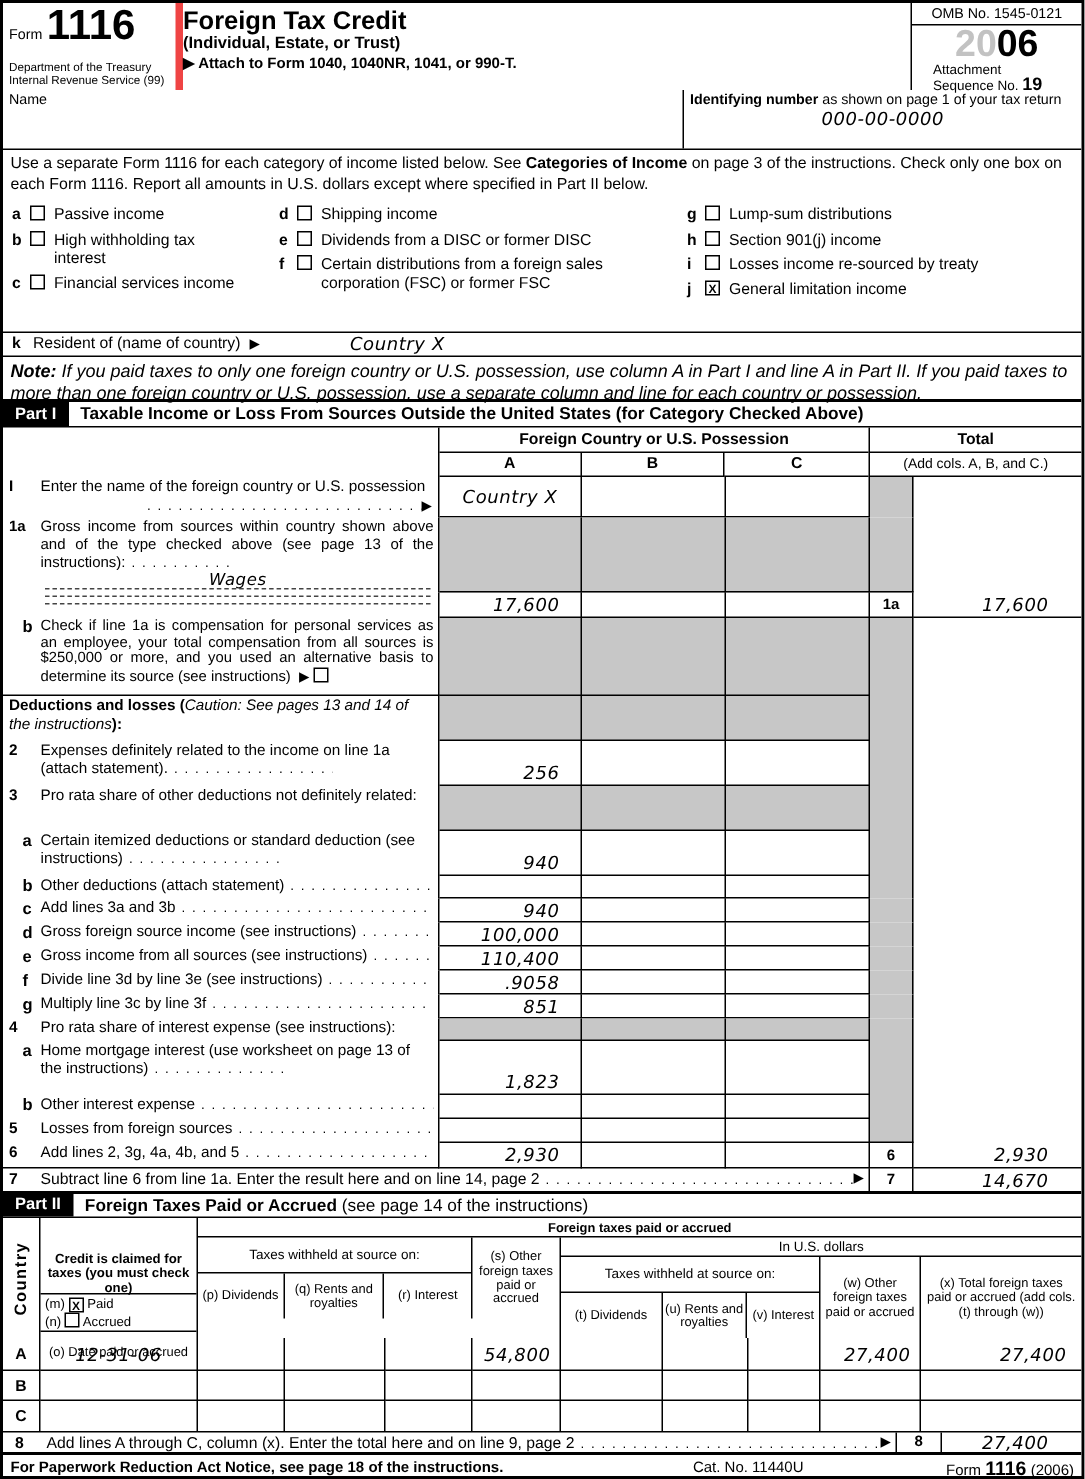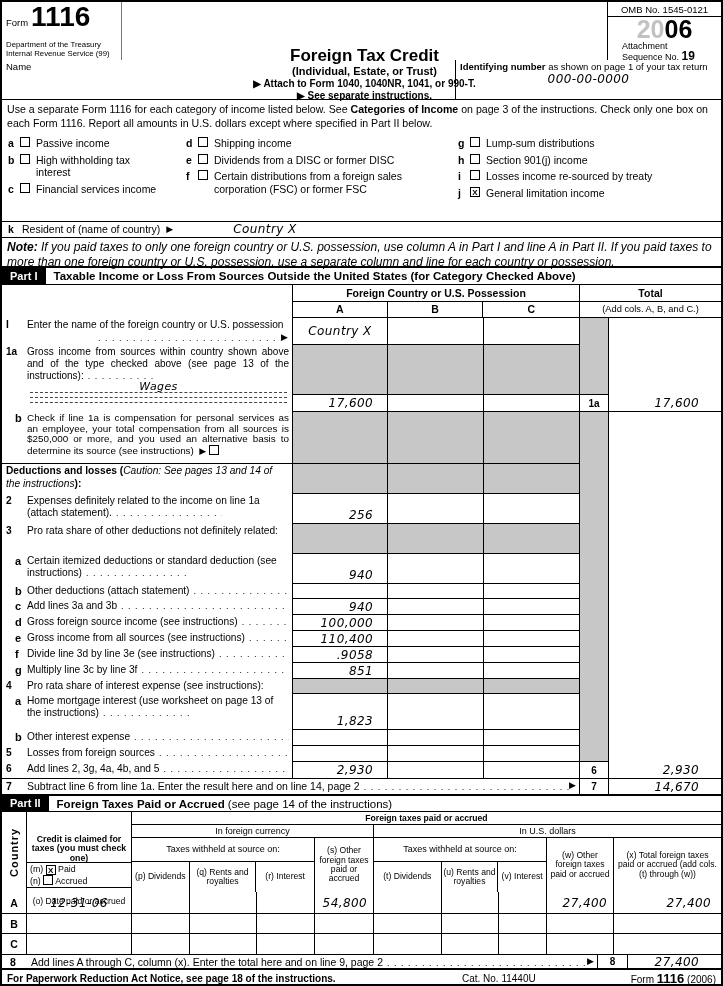--- a/index.html
+++ b/index.html
@@ -9,22 +9,22 @@
   .br { border-right:1px solid #000; }
   .bb { border-bottom:1px solid #000; }
   .bb2 { border-bottom:2px solid #000; }
   .g { background:#c7c7c7; }
   .it { font-style:italic; }
   .hw { font-family:"DejaVu Sans", sans-serif; font-style:italic; font-size:12px; letter-spacing:.4px; }
   .arrow { font-size:9px; }
   .cb { display:inline-block; width:10px; height:10px; border:1px solid #000; font:bold 8px/9px "Liberation Sans",sans-serif; text-align:center; vertical-align:-1px; background:#fff; }
   
   .hdr { height:58px; }
-  .hdr-left { width:120px; border-right:1px solid #ef4444; padding:3px 2px 2px 4px; display:flex; flex-direction:column; justify-content:space-between; }
-  .hdr-mid { flex:1; text-align:center; padding-top:3px;margin-top:42px; }
+  .hdr-left { width:120px; border-right:5px solid #ef4444; padding:3px 2px 2px 4px; display:flex; flex-direction:column; justify-content:space-between; }
+  .hdr-mid { flex:1; padding-top:3px; }
   .hdr-right { width:114px; border-left:1px solid #000; text-align:center; }
   .formnum { font-size:28px; font-weight:bold; line-height:24px; }
   .ttl { font-size:17px; font-weight:bold; line-height:18px; }
   .sub { font-size:11px; font-weight:bold; }
   .att { font-size:10px; font-weight:bold; margin-top:1px; }
   .omb { font-size:9.5px; padding:2px 0 1px; border-bottom:1px solid #000; }
   .yr { font-size:25px; font-weight:bold; line-height:24px; }
   .yr-o { color:#c2c2c2; }
   .seq { font-size:9px; text-align:left; padding-left:14px; line-height:10px; }
   .seq b { font-size:12px; }
@@ -91,21 +91,20 @@
            <span class="formnum">1116</span></div>
       <div style="font-size:7.8px; line-height:8.5px;">
         <div>Department of the Treasury</div>
         <div>Internal Revenue Service    (99)</div>
       </div>
     </div>
     <div class="hdr-mid">
       <div class="ttl">Foreign Tax Credit</div>
       <div class="sub">(Individual, Estate, or Trust)</div>
       <div class="att">▶ Attach to Form 1040, 1040NR, 1041, or 990-T.</div>
-      <div class="att">▶ See separate instructions.</div>
     </div>
     <div class="hdr-right">
       <div class="omb">OMB No. 1545-0121</div>
       <div class="yr"><span class="yr-o">20</span><span>06</span></div>
       <div class="seq">
         <span>Attachment</span><br>
         <span>Sequence No.</span>
         <b>19</b>
       </div>
     </div>
@@ -507,21 +506,20 @@
       <div class="bb" style="height:25px; font-size:8.8px; padding:1px 0 0 3px; line-height:11px;">
         <div><span>(m)</span> <span class="cb">X</span> <span>Paid</span></div>
         <div><span>(n)</span> <span class="cb"></span> <span>Accrued</span></div>
       </div>
       <div class="p2h p2c" style="height:28px;">(o) Date paid or accrued</div>
     </div>
     <div style="width:589px;">
       <div class="p2h bb" style="height:13px; font-weight:bold; line-height:12px;">Foreign taxes paid or accrued</div>
       <div class="row" style="height:67px;">
         <div style="width:242px; border-right:1px solid #000;">
-          <div class="p2h bb" style="height:13px; line-height:12px; font-size:9px;">In foreign currency</div>
           <div class="row" style="height:54px;">
             <div style="width:183px; border-right:1px solid #000;">
               <div class="p2h bb p2c" style="height:24px; font-size:9px;">Taxes withheld at source on:</div>
               <div class="row" style="height:30px;">
                 <div class="w-p br p2h p2c">(p) Dividends</div>
                 <div class="w-q br p2h p2c">(q) Rents and royalties</div>
                 <div class="w-r p2h p2c">(r) Interest</div>
               </div>
             </div>
             <div class="w-s p2h p2c" style="padding:0 2px;">(s) Other foreign taxes paid or accrued</div>

